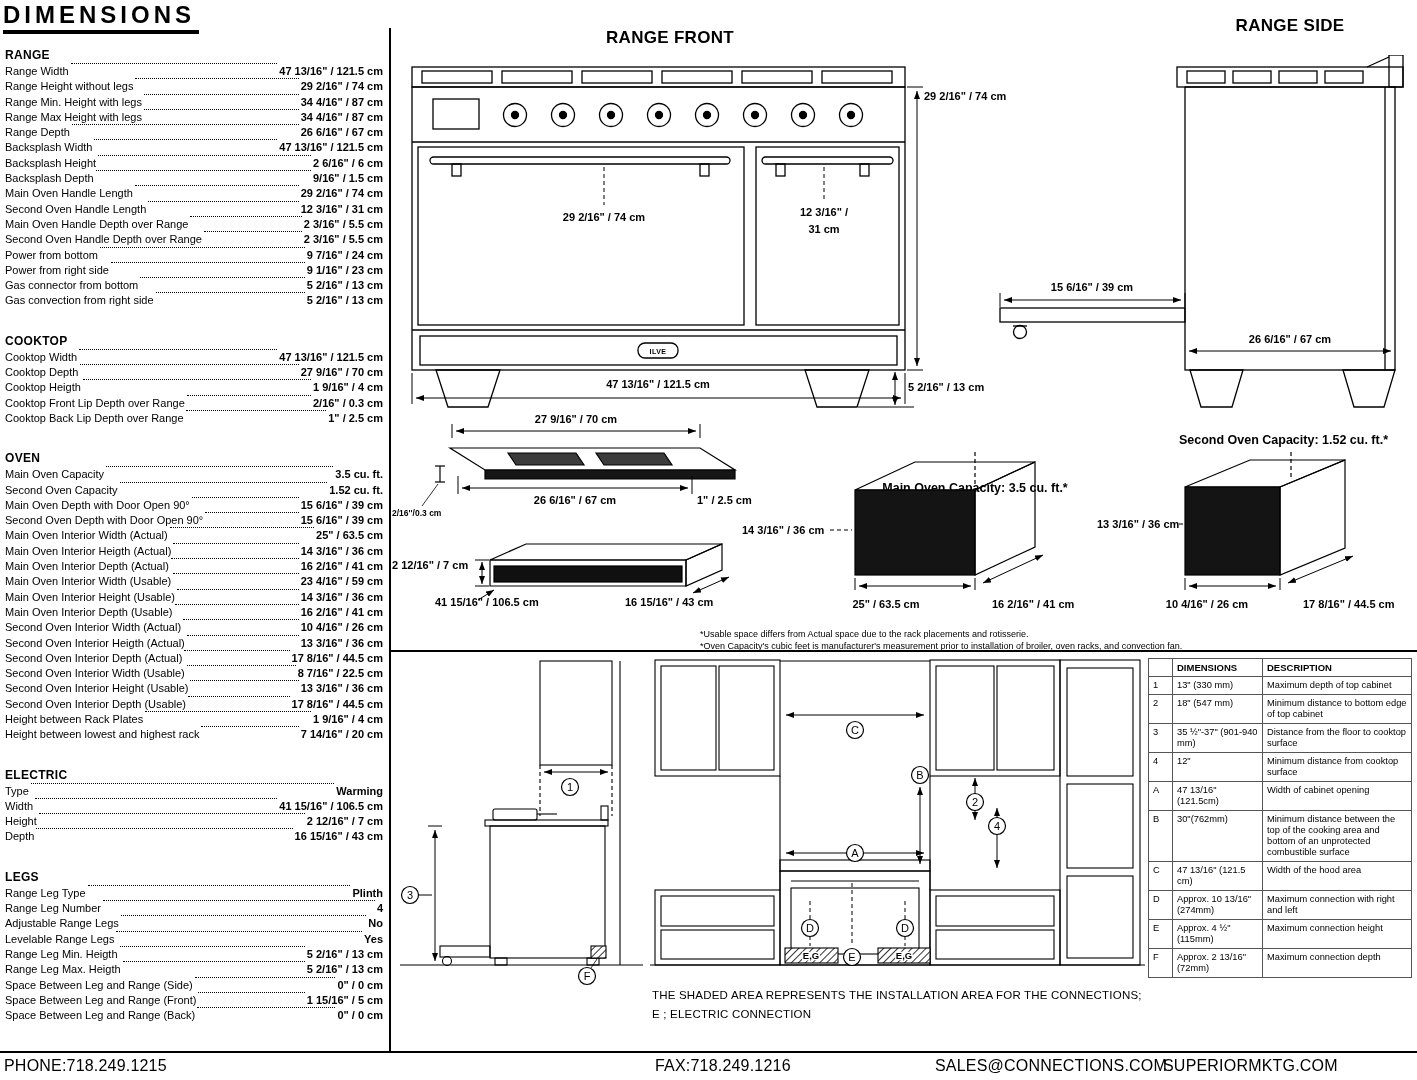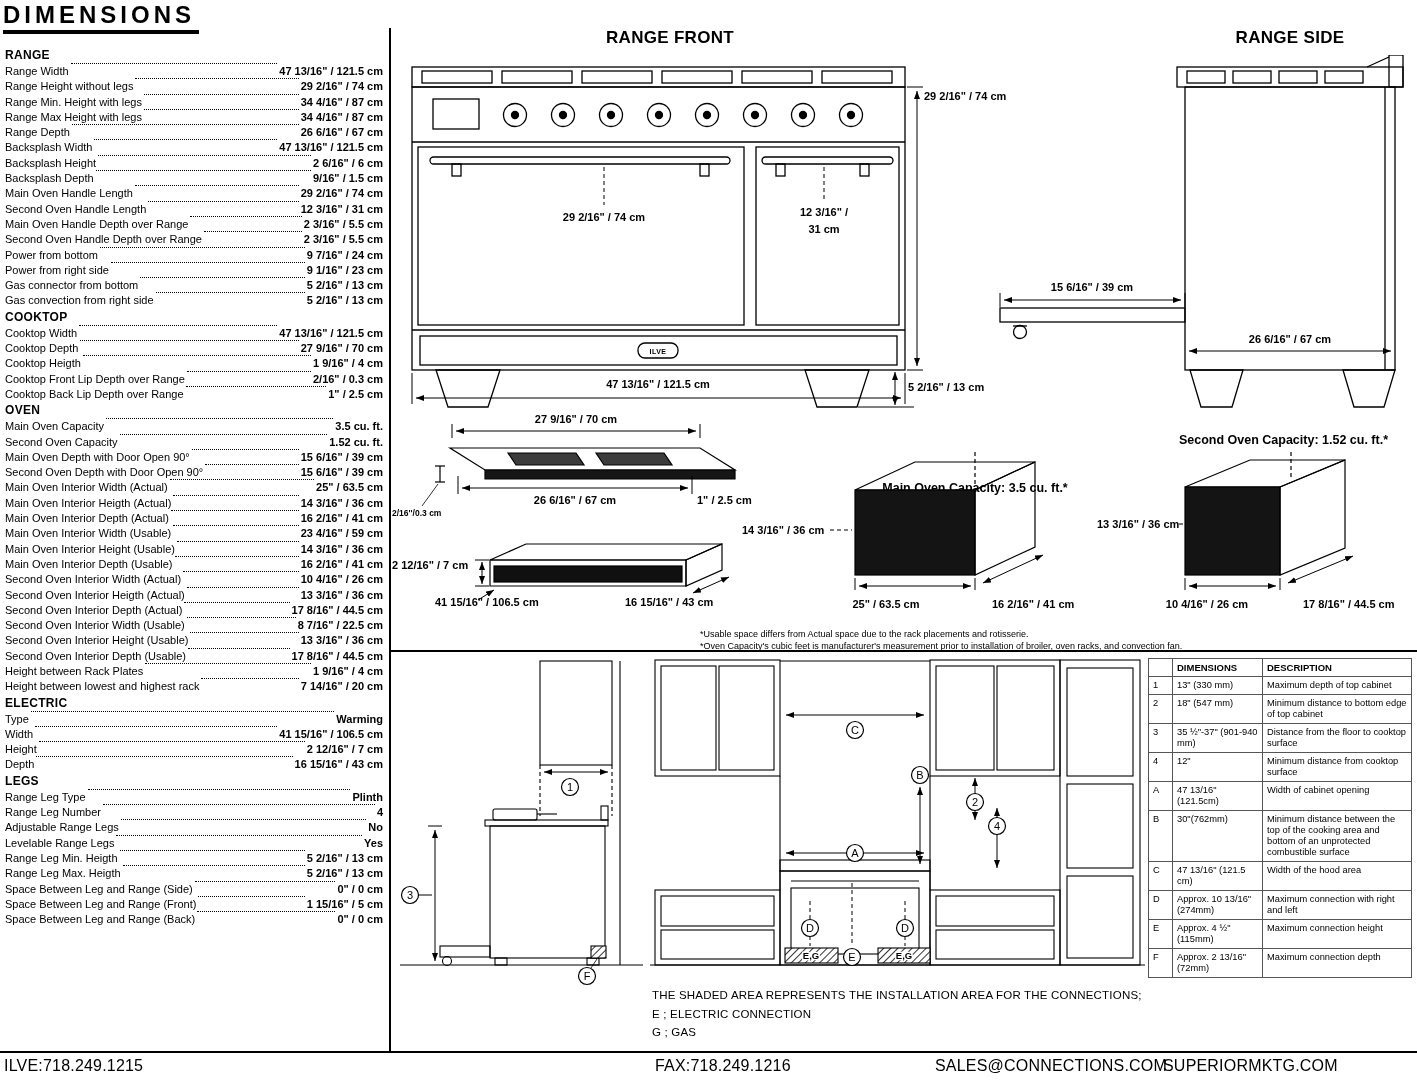--- a/index.html
+++ b/index.html
@@ -1,21 +1,21 @@
 <!DOCTYPE html>
 <html><head>
 <meta charset="utf-8">
 <style>
   * { margin:0; padding:0; box-sizing:border-box; }
   html,body { width:1417px; height:1080px; }
   body { font-family:"Liberation Sans",sans-serif; background:#fff; color:#000; position:relative; overflow:hidden; }
   .abs { position:absolute; }
   .page-title { position:absolute; left:3px; top:1px; font-size:24px; font-weight:bold; letter-spacing:4px; border-bottom:4px solid #000; padding:0 4px 1px 0; }
   .left-col { position:absolute; left:5px; top:48px; width:378px; }
-  .spec-section + .spec-section { }
+  .spec-section + .spec-section { margin-top:24px; }
   .spec-title { font-size:12px; font-weight:bold; letter-spacing:.3px; margin-bottom:3px; }
   .spec-row { display:flex; align-items:flex-start; font-size:11px; height:15.3px; }
   .spec-row .lbl { white-space:nowrap; }
   .spec-row .dots { flex:1; border-bottom:1.6px dotted #000; margin:0 2px; transform:translateY(-2px); min-width:8px; }
   .spec-row .val { font-weight:bold; white-space:nowrap; }
   .vline { position:absolute; left:389px; top:28px; width:1.5px; height:1023px; background:#000; }
   .hline-mid { position:absolute; left:390px; top:650px; width:1027px; height:1.5px; background:#000; }
   .hline-footer { position:absolute; left:0; top:1051px; width:1417px; height:2px; background:#000; }
   .view-title { position:absolute; font-size:17px; font-weight:bold; text-align:center; letter-spacing:.3px; }
   .oven-title { position:absolute; font-size:12.5px; font-weight:bold; text-align:center; }
@@ -331,21 +331,21 @@
           <div class="spec-row">
           <span class="lbl">Space Between Leg and Range (Back)</span>
           <span class="dots"></span>
           <span class="val">0" / 0 cm</span>
         </div>
         </div>
     </section>
   </div>
 
   <div class="view-title" style="left:540px;top:28px;width:260px;">RANGE FRONT</div>
-  <div class="view-title" style="left:1170px;top:28px;width:240px;">RANGE SIDE</div>
+  <div class="view-title" style="left:1170px;top:16px;width:240px;">RANGE SIDE</div>
 
   <svg class="abs" style="left:400px;top:55px;" width="620" height="365" viewBox="0 0 620 365">
     <defs>
       <marker id="fa" markerWidth="9" markerHeight="7" refX="8" refY="3" orient="auto-start-reverse" markerUnits="userSpaceOnUse">
           <path d="M0,0 L8,3 L0,6 Z" fill="#000"></path>
         </marker>
     </defs>
     <g fill="none" stroke="#000" stroke-width="1.3">
       <g>
         <rect x="12" y="12" width="493" height="20"></rect>
@@ -711,21 +711,20 @@
     </g>
     <g>
       <circle cx="202" cy="299" r="8.5" fill="#fff" stroke="#000" stroke-width="1.2"></circle>
       <text class="mk" x="202" y="303" text-anchor="middle">E</text>
     </g>
   </svg>
 
   <div class="install-text">
     <div>THE SHADED AREA REPRESENTS THE INSTALLATION AREA FOR THE CONNECTIONS;</div>
     <div>E ; ELECTRIC CONNECTION</div>
-    <div>G ; GAS</div>
   </div>
 
   <table class="dim-table">
     <thead>
       <tr>
         <th class="c-ref"></th>
         <th class="c-dim">DIMENSIONS</th>
         <th class="c-desc">DESCRIPTION</th>
       </tr>
     </thead>
@@ -777,19 +776,19 @@
         <td class="c-desc">Maximum connection height</td>
       </tr>
         <tr>
         <td class="c-ref">F</td>
         <td class="c-dim">Approx. 2 13/16" (72mm)</td>
         <td class="c-desc">Maximum connection depth</td>
       </tr>
       </tbody>
   </table>
 
-  <div class="footer-item" style="left:4px;">ILVE:718.249.1215</div>
+  <div class="footer-item" style="left:4px;">PHONE:718.249.1215</div>
   <div class="footer-item" style="left:655px;">FAX:718.249.1216</div>
   <div class="footer-item" style="left:935px;">SALES@CONNECTIONS.COM</div>
   <div class="footer-item" style="left:1143px;margin-left:20px;">SUPERIORMKTG.COM</div>
   <div class="footer-item" style="right:5px;margin-top:38px;">ILVEUSA.COM</div>
 
 </div>
 
 </body></html>

